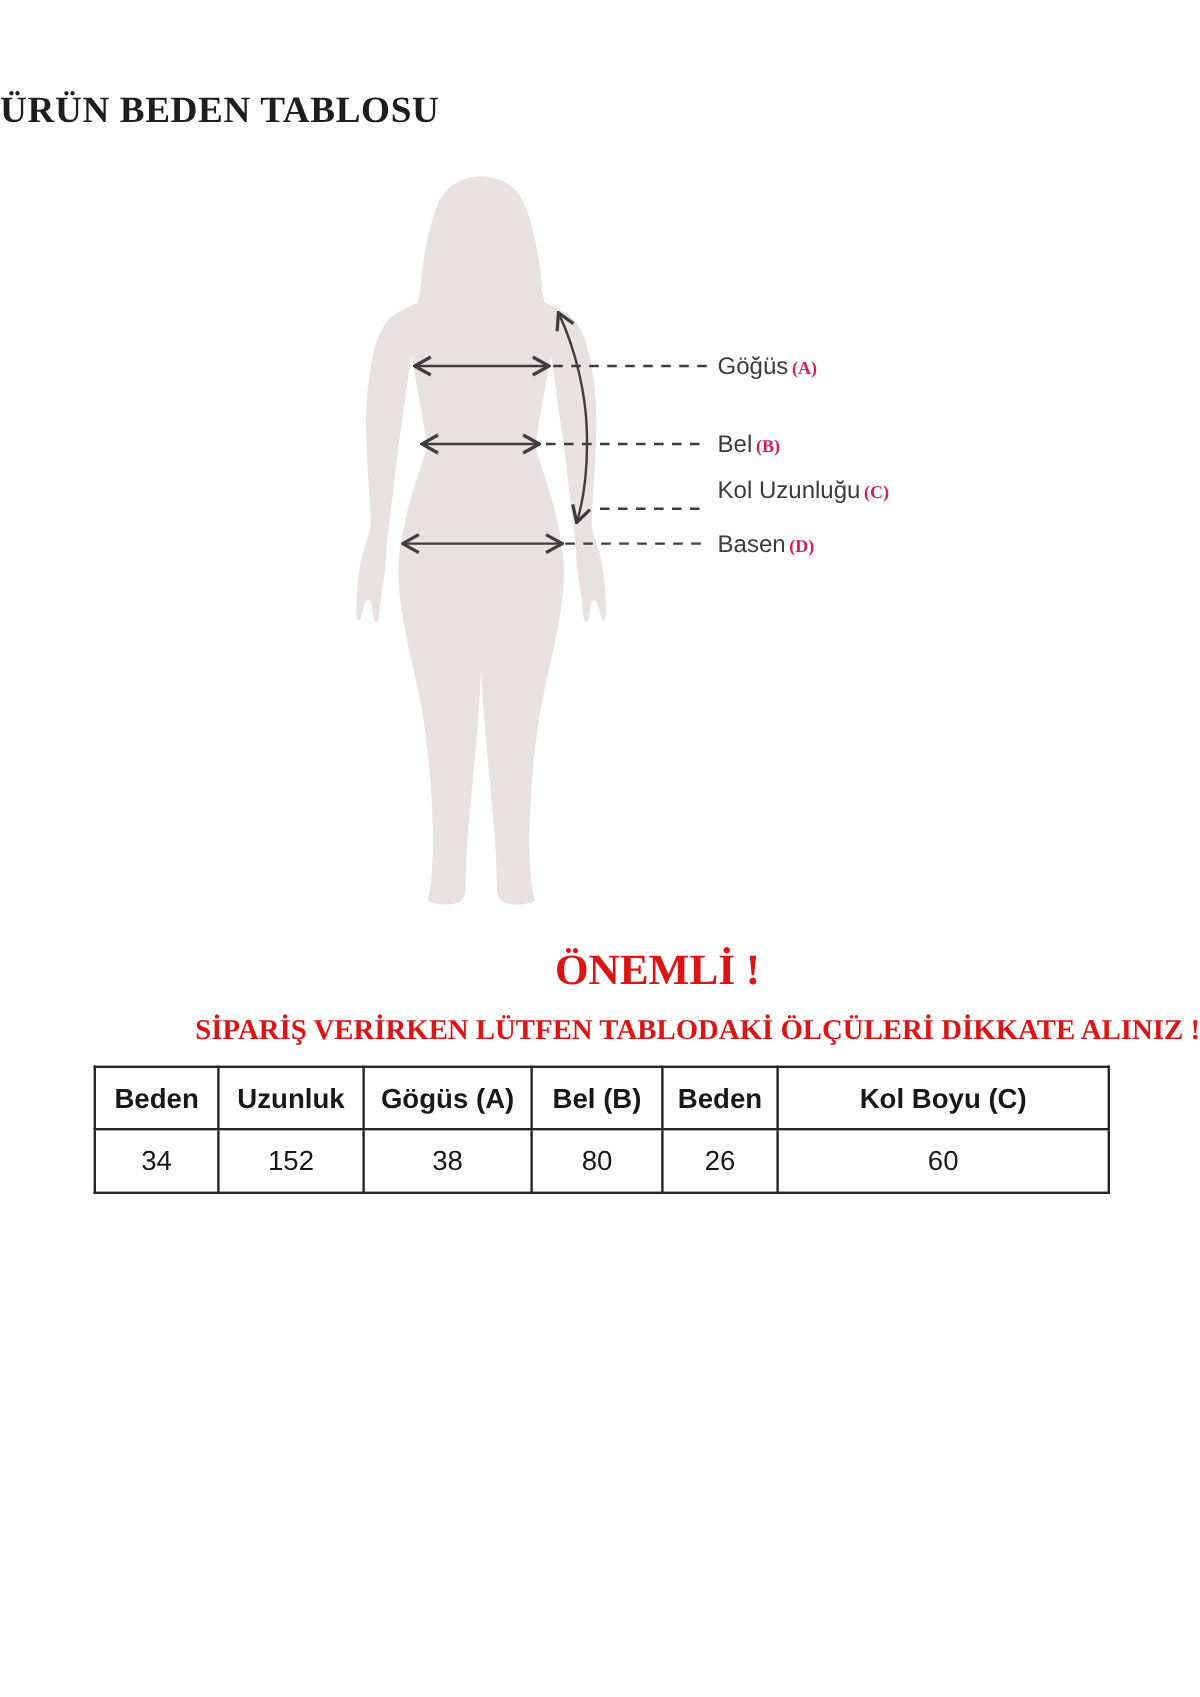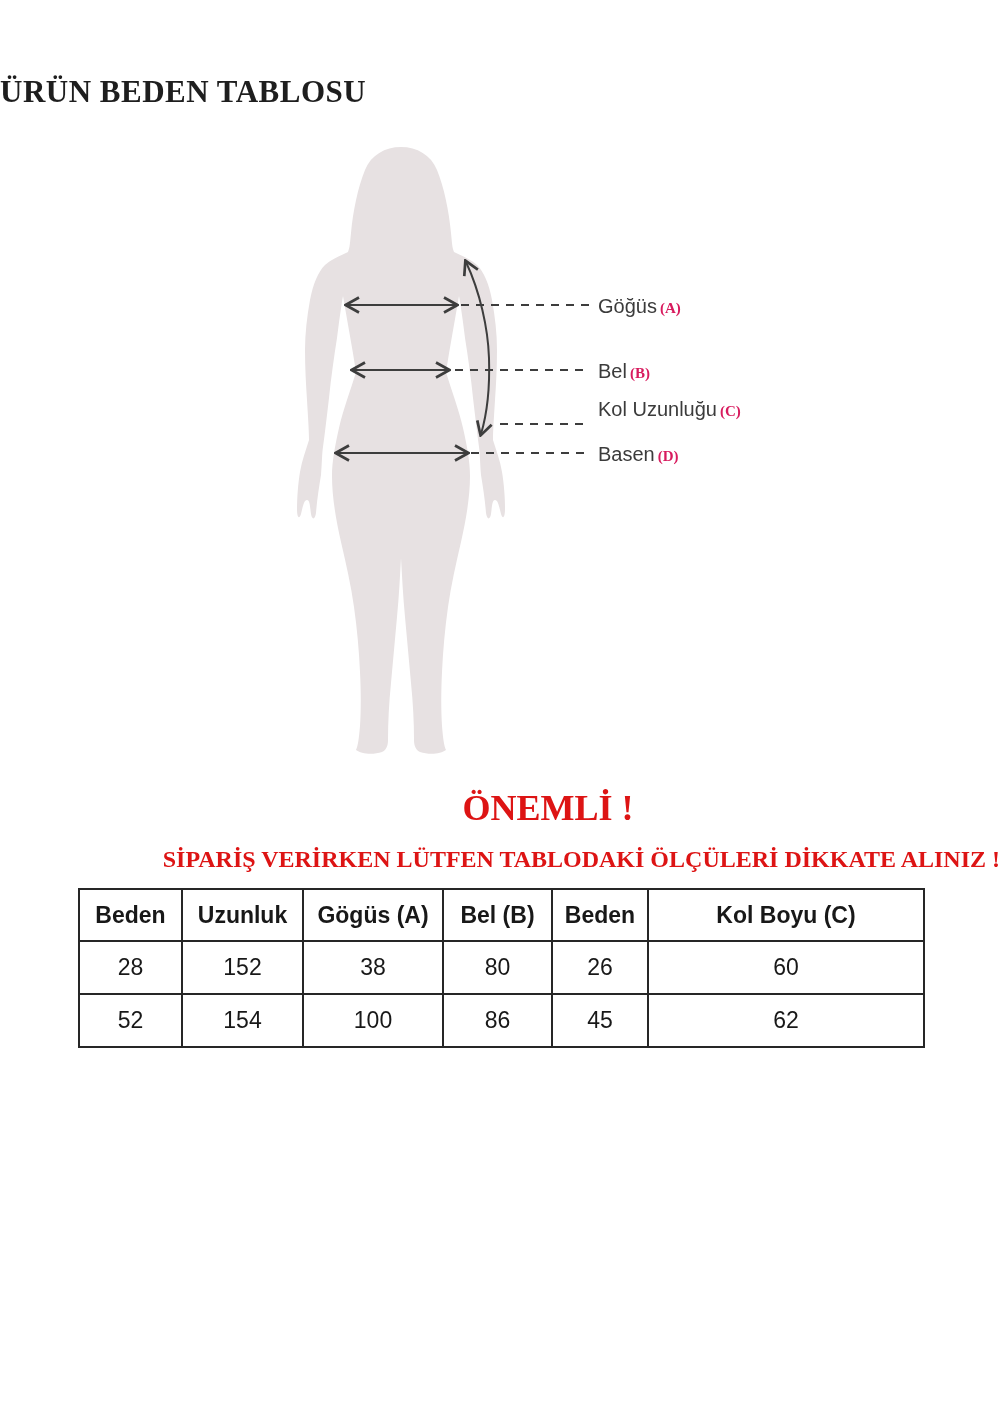--- a/index.html
+++ b/index.html
@@ -171,29 +171,21 @@
       <th>Beden</th>
       <th>Uzunluk</th>
       <th>Gögüs (A)</th>
       <th>Bel (B)</th>
       <th>Beden</th>
       <th>Kol Boyu (C)</th>
     </tr>
   </thead>
   <tbody>
     <tr>
-      <td>28</td>
+      <td>34</td>
       <td>152</td>
       <td>38</td>
       <td>80</td>
       <td>26</td>
       <td>60</td>
     </tr>
-    <tr>
-      <td>52</td>
-      <td>154</td>
-      <td>100</td>
-      <td>86</td>
-      <td>45</td>
-      <td>62</td>
-    </tr>
   </tbody>
 </table>
 
 </body></html>

